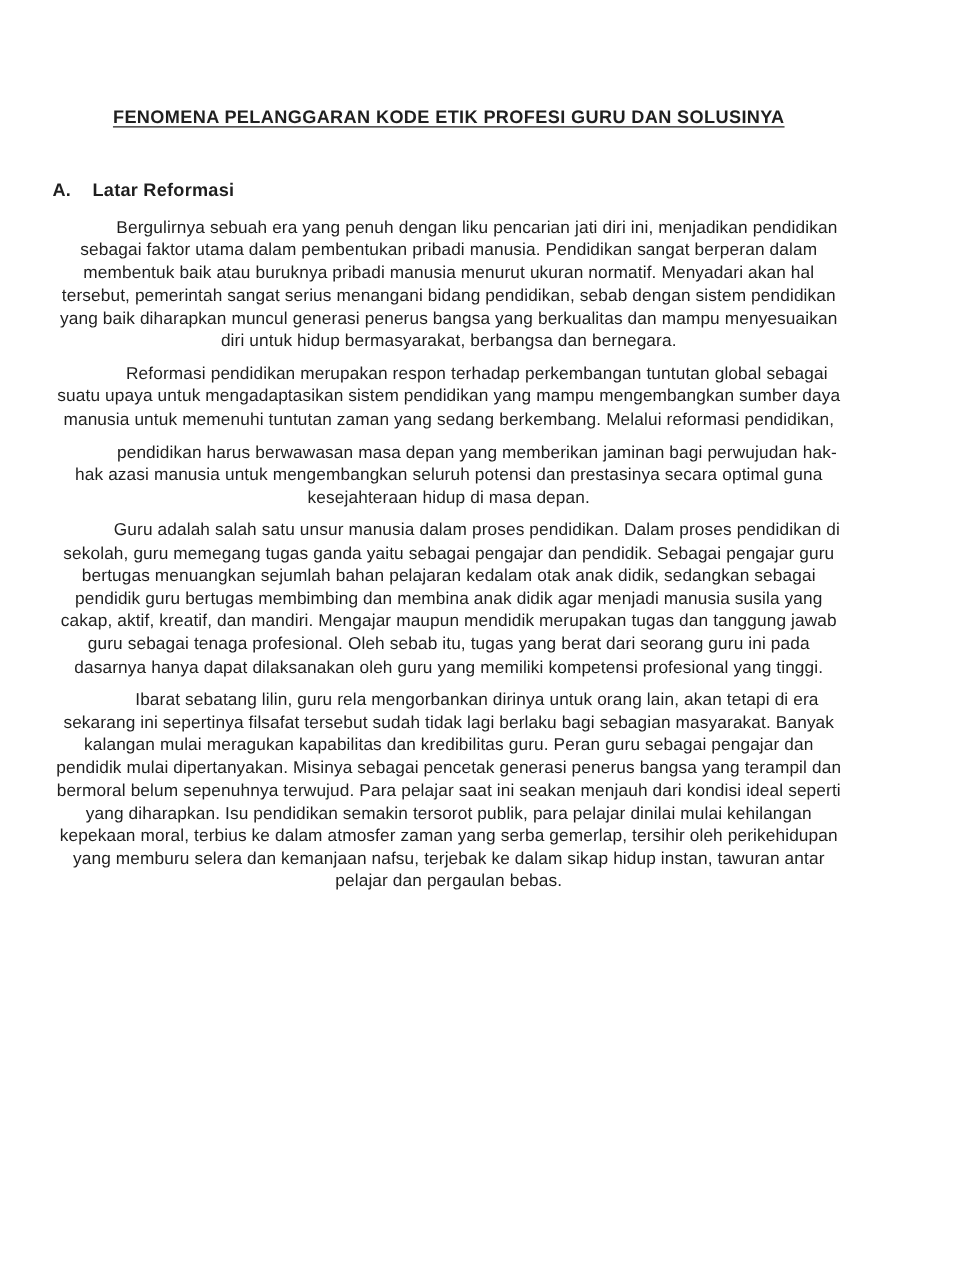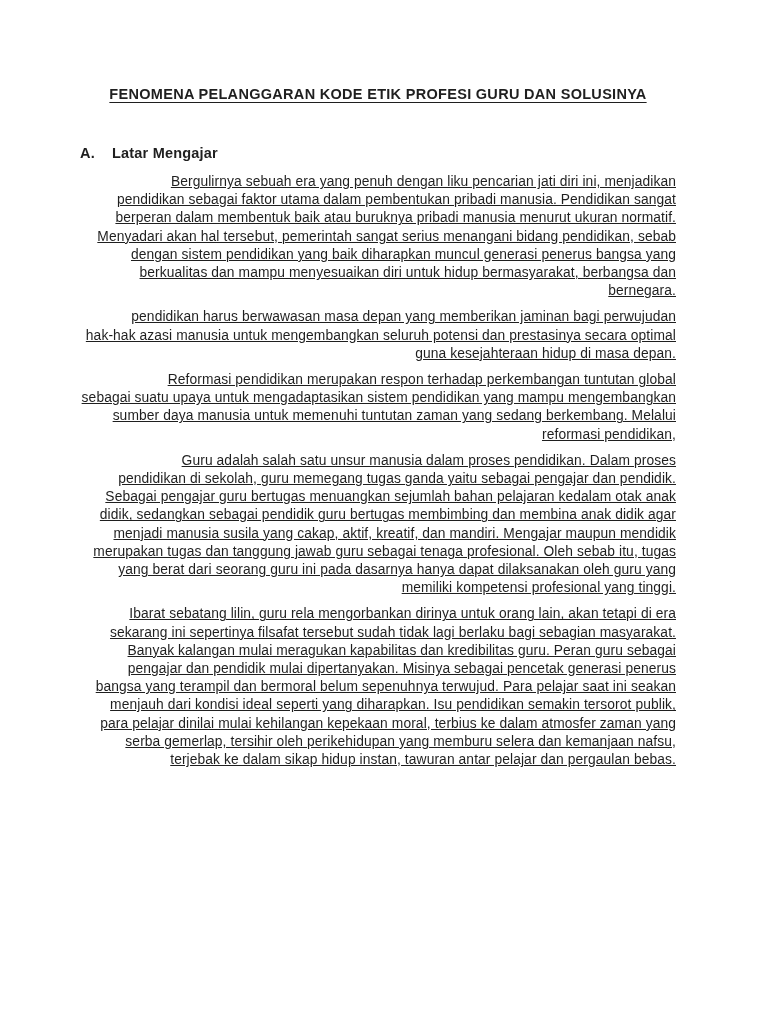--- a/index.html
+++ b/index.html
@@ -11,21 +11,21 @@
     position: relative;
     width: 768px;
     height: 1024px;
     background: #ffffff;
     font-family: "Liberation Sans", sans-serif;
     color: #1f1f1f;
     overflow: hidden;
     box-sizing: border-box;
   }
   .content {
-    padding: 86px 92px 0 80px;
+    padding: 86px 92px 0 42px;
     box-sizing: border-box;
   }
   .doc-title {
     text-align: center;
     font-size: 14.5px;
     font-weight: bold;
     letter-spacing: 0.3px;
     text-decoration: underline;
     text-underline-offset: 3px;
     margin: 0;
@@ -39,44 +39,43 @@
   }
   .section-heading .label {
     width: 32px;
     flex: 0 0 32px;
   }
   .body-text p {
     font-size: 13.8px;
     line-height: 18.2px;
     letter-spacing: 0.1px;
     text-indent: 45px;
-    text-align: right;
+    text-align: center;
     margin: 0;
     padding-top: 8px;
-    text-decoration: underline;
   }
   .body-text p:first-child {
     padding-top: 12px;
   }
 </style>
 </head>
 <body>
 
 <div class="page">
   <div class="content">
 
     <h1 class="doc-title">FENOMENA PELANGGARAN KODE ETIK PROFESI GURU DAN SOLUSINYA</h1>
 
     <div class="section-heading">
       <span class="label">A.</span>
-      <span class="heading-text">Latar Mengajar</span>
+      <span class="heading-text">Latar Reformasi</span>
     </div>
 
     <div class="body-text">
       <p>Bergulirnya sebuah era yang penuh dengan liku pencarian jati diri ini, menjadikan pendidikan sebagai faktor utama dalam  pembentukan pribadi manusia. Pendidikan sangat berperan dalam membentuk baik atau buruknya pribadi manusia menurut ukuran normatif. Menyadari akan hal tersebut, pemerintah sangat serius menangani bidang pendidikan, sebab dengan sistem pendidikan yang baik diharapkan muncul generasi penerus bangsa yang berkualitas dan mampu menyesuaikan diri untuk hidup bermasyarakat, berbangsa dan bernegara.</p>
+      <p>Reformasi pendidikan merupakan respon terhadap perkembangan tuntutan global sebagai suatu upaya untuk mengadaptasikan sistem pendidikan yang mampu mengembangkan sumber daya manusia untuk memenuhi tuntutan zaman yang sedang berkembang. Melalui reformasi pendidikan,</p>
       <p>pendidikan harus berwawasan masa depan yang memberikan jaminan bagi perwujudan hak-hak azasi manusia untuk mengembangkan seluruh potensi dan prestasinya secara optimal guna kesejahteraan hidup di masa depan.</p>
-      <p>Reformasi pendidikan merupakan respon terhadap perkembangan tuntutan global sebagai suatu upaya untuk mengadaptasikan sistem pendidikan yang mampu mengembangkan sumber daya manusia untuk memenuhi tuntutan zaman yang sedang berkembang. Melalui reformasi pendidikan,</p>
       <p>Guru adalah salah satu unsur manusia dalam proses pendidikan. Dalam proses pendidikan di sekolah, guru memegang tugas ganda yaitu sebagai pengajar dan pendidik. Sebagai pengajar guru bertugas menuangkan sejumlah bahan pelajaran kedalam otak anak didik, sedangkan sebagai pendidik guru bertugas membimbing dan membina anak didik agar menjadi manusia susila yang cakap, aktif, kreatif, dan mandiri. Mengajar maupun mendidik merupakan tugas dan tanggung jawab guru sebagai tenaga profesional. Oleh sebab itu, tugas yang berat dari seorang guru ini pada dasarnya hanya dapat dilaksanakan oleh guru yang memiliki kompetensi profesional yang tinggi.</p>
       <p>Ibarat sebatang lilin, guru rela mengorbankan dirinya untuk orang lain, akan tetapi di era sekarang ini sepertinya filsafat tersebut sudah tidak lagi berlaku bagi sebagian masyarakat. Banyak kalangan mulai meragukan kapabilitas dan kredibilitas guru. Peran guru sebagai pengajar dan pendidik mulai dipertanyakan. Misinya sebagai pencetak generasi penerus bangsa yang terampil dan bermoral belum sepenuhnya terwujud. Para pelajar saat ini seakan menjauh dari kondisi ideal seperti yang diharapkan. Isu pendidikan semakin tersorot publik, para pelajar dinilai mulai kehilangan kepekaan moral, terbius ke dalam atmosfer zaman yang serba gemerlap, tersihir oleh perikehidupan yang memburu selera dan kemanjaan nafsu, terjebak ke dalam sikap hidup instan, tawuran antar pelajar dan pergaulan bebas.</p>
     </div>
 
   </div>
 </div>
 
 </body></html>

